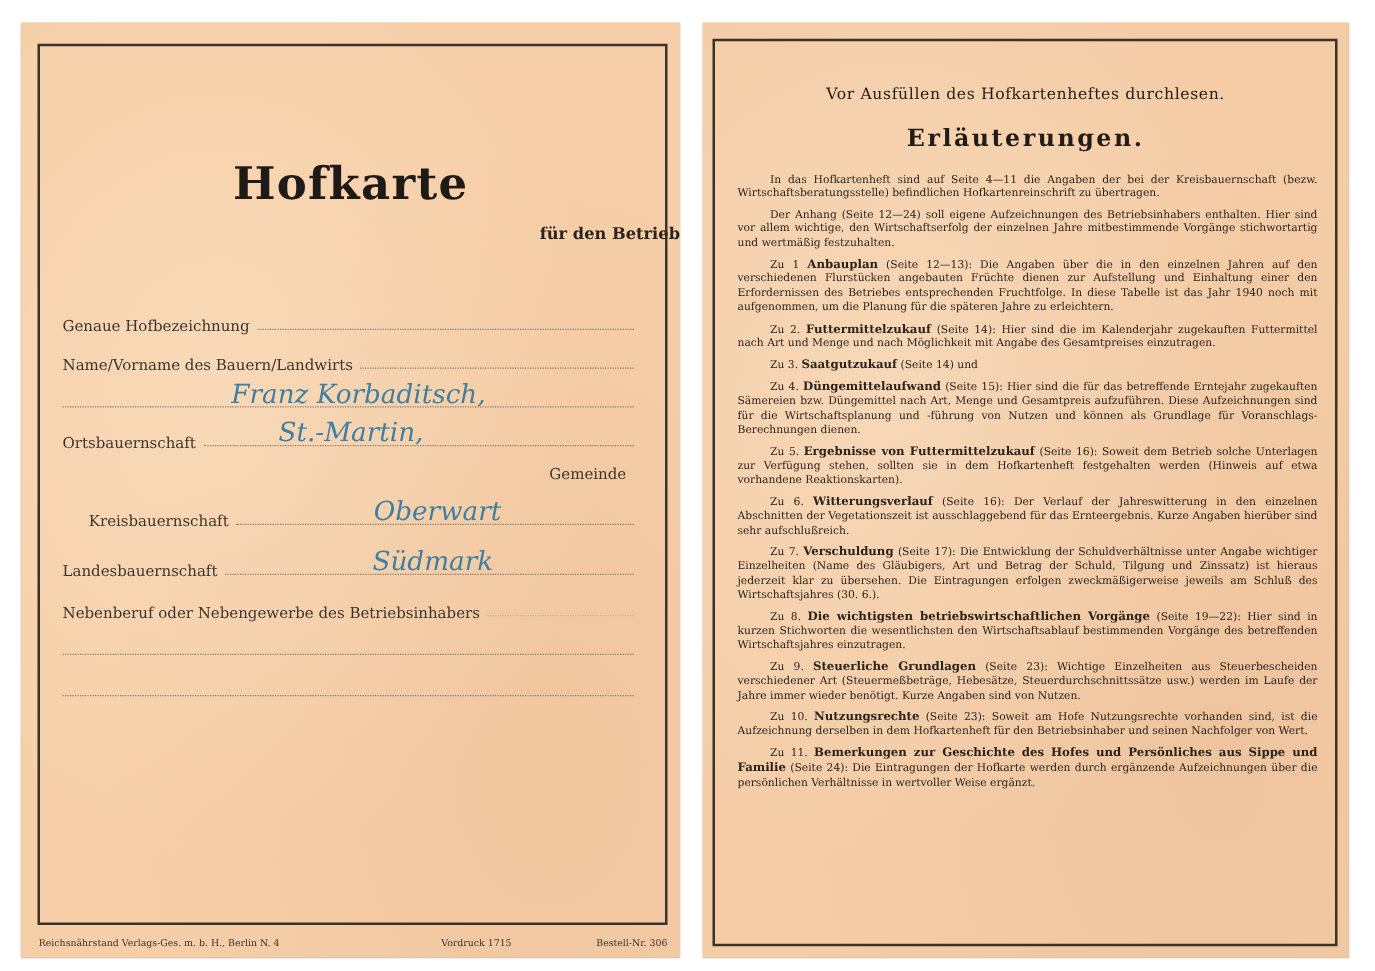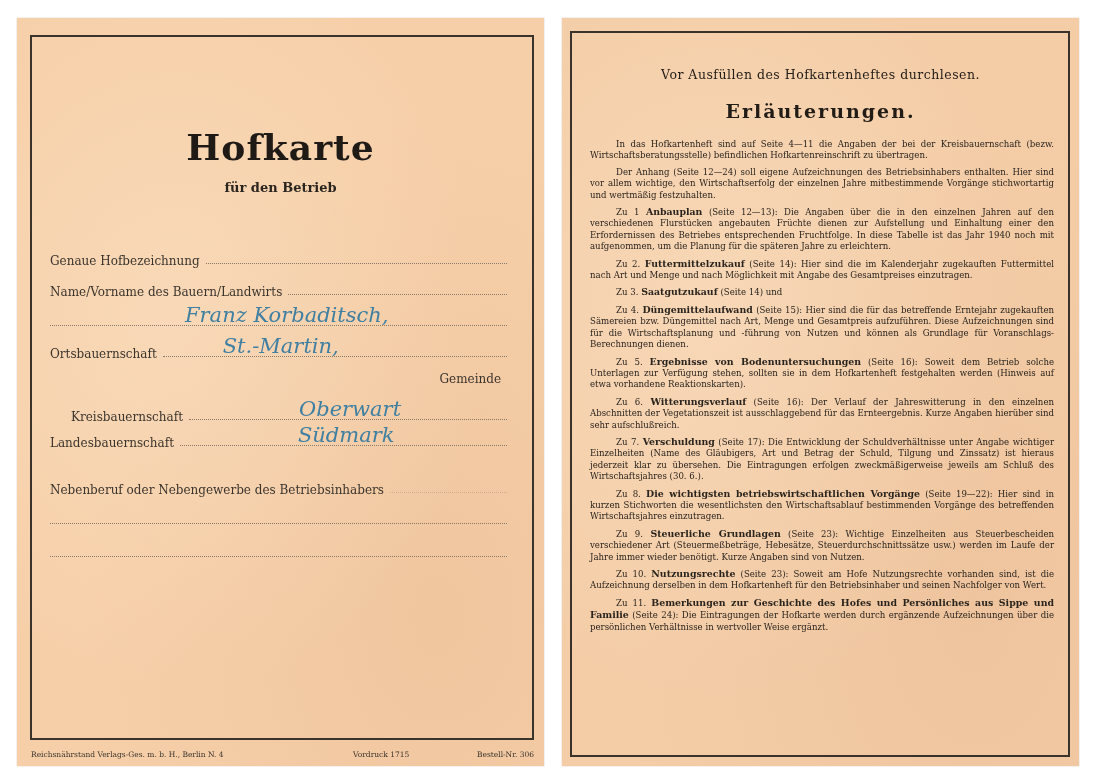--- a/index.html
+++ b/index.html
@@ -9,21 +9,21 @@
           background-image: radial-gradient(ellipse at 30% 40%, rgba(255,236,214,0.35), rgba(0,0,0,0) 60%),
                             radial-gradient(ellipse at 80% 80%, rgba(220,170,130,0.25), rgba(0,0,0,0) 60%); }
   #left-page { left:17px; top:18px; width:527px; height:748px; }
   #right-page { left:562px; top:18px; width:517px; height:748px; background-color:#f4cda7; }
   .frame { position:absolute; border:2px solid #3a332b; }
   #left-page .frame { left:13px; top:17px; right:10px; bottom:26px; }
   #right-page .frame { left:8px; top:13px; right:9px; bottom:9px; border-width:2px; }
 
   .title-main { position:absolute; left:0; right:0; top:108px; text-align:center;
                 font-family:"DejaVu Serif", serif; font-weight:bold; font-size:36px; letter-spacing:1px; color:#1f1a15; }
-  .title-sub { position:absolute; left:0; right:0; top:162px; text-align:center;
+  .title-sub { position:absolute; left:0; right:0; top:162px; text-align:right;
                font-weight:bold; font-size:13px; color:#2a241e; }
 
   .field { position:absolute; left:33px; right:37px; height:22px; display:flex; align-items:flex-end;
            font-size:12px; color:#3b342c; }
   .field .lbl { white-space:nowrap; padding-right:6px; }
   .field .dots { flex:1; border-bottom:1px dotted #8a7a6a; height:0; margin-bottom:4px; position:relative; }
   .hand { position:absolute; font-family:"DejaVu Serif", serif; font-style:italic; color:#3f7fa2;
           font-size:21px; white-space:nowrap; bottom:-2px; }
   .blank-line { position:absolute; left:33px; right:37px; border-bottom:1px dotted #8a7a6a; height:0; }
 
@@ -76,21 +76,21 @@
     </span>
   </div>
 
   <div class="field" style="top:384px;margin-left:21px;">
     <span class="lbl">Kreisbauernschaft</span>
     <span class="dots">
       <span class="hand" style="left:110px;">Oberwart</span>
     </span>
   </div>
 
-  <div class="field" style="top:410px;">
+  <div class="field" style="top:424px;">
     <span class="lbl">Landesbauernschaft</span>
     <span class="dots">
       <span class="hand" style="left:118px;">Südmark</span>
     </span>
   </div>
 
   <div class="field" style="top:457px;">
     <span class="lbl">Nebenberuf oder Nebengewerbe des Betriebsinhabers</span>
     <span class="dots" style="border-bottom-color:rgba(138,122,106,0.35);"></span>
   </div>
@@ -109,21 +109,21 @@
   <div class="r-heading r-title">Erläuterungen.</div>
   <div class="r-heading r-pre">Vor Ausfüllen des Hofkartenheftes durchlesen.</div>
 
   <div class="r-body">
     <p><span>In das Hofkartenheft sind auf Seite 4—11 die Angaben der bei der Kreisbauernschaft (bezw. Wirtschaftsberatungsstelle) befindlichen Hofkartenreinschrift zu übertragen.</span></p>
     <p><span>Der Anhang (Seite 12—24) soll eigene Aufzeichnungen des Betriebsinhabers enthalten. Hier sind vor allem wichtige, den Wirtschaftserfolg der einzelnen Jahre mitbestimmende Vorgänge stichwortartig und wertmäßig festzuhalten.</span></p>
     <p><span>Zu 1</span> <b>Anbauplan</b> <span>(Seite 12—13): Die Angaben über die in den einzelnen Jahren auf den verschiedenen Flurstücken angebauten Früchte dienen zur Aufstellung und Einhaltung einer den Erfordernissen des Betriebes entsprechenden Fruchtfolge. In diese Tabelle ist das Jahr 1940 noch mit aufgenommen, um die Planung für die späteren Jahre zu erleichtern.</span></p>
     <p><span>Zu 2.</span> <b>Futtermittelzukauf</b> <span>(Seite 14): Hier sind die im Kalenderjahr zugekauften Futtermittel nach Art und Menge und nach Möglichkeit mit Angabe des Gesamtpreises einzutragen.</span></p>
     <p><span>Zu 3.</span> <b>Saatgutzukauf</b> <span>(Seite 14) und</span></p>
     <p><span>Zu 4.</span> <b>Düngemittelaufwand</b> <span>(Seite 15): Hier sind die für das betreffende Erntejahr zugekauften Sämereien bzw. Düngemittel nach Art, Menge und Gesamtpreis aufzuführen. Diese Aufzeichnungen sind für die Wirtschaftsplanung und -führung von Nutzen und können als Grundlage für Voranschlags-Berechnungen dienen.</span></p>
-    <p><span>Zu 5.</span> <b>Ergebnisse von Bodenuntersuchungen</b> <span>(Seite 16): Soweit dem Betrieb solche Unterlagen zur Verfügung stehen, sollten sie in dem Hofkartenheft festgehalten werden (Hinweis auf etwa vorhandene Reaktionskarten).</span></p>
+    <p><span>Zu 5.</span> <b>Ergebnisse von Futtermittelzukauf</b> <span>(Seite 16): Soweit dem Betrieb solche Unterlagen zur Verfügung stehen, sollten sie in dem Hofkartenheft festgehalten werden (Hinweis auf etwa vorhandene Reaktionskarten).</span></p>
     <p><span>Zu 6.</span> <b>Witterungsverlauf</b> <span>(Seite 16): Der Verlauf der Jahreswitterung in den einzelnen Abschnitten der Vegetationszeit ist ausschlaggebend für das Ernteergebnis. Kurze Angaben hierüber sind sehr aufschlußreich.</span></p>
     <p><span>Zu 7.</span> <b>Verschuldung</b> <span>(Seite 17): Die Entwicklung der Schuldverhältnisse unter Angabe wichtiger Einzelheiten (Name des Gläubigers, Art und Betrag der Schuld, Tilgung und Zinssatz) ist hieraus jederzeit klar zu übersehen. Die Eintragungen erfolgen zweckmäßigerweise jeweils am Schluß des Wirtschaftsjahres (30. 6.).</span></p>
     <p><span>Zu 8.</span> <b>Die wichtigsten betriebswirtschaftlichen Vorgänge</b> <span>(Seite 19—22): Hier sind in kurzen Stichworten die wesentlichsten den Wirtschaftsablauf bestimmenden Vorgänge des betreffenden Wirtschaftsjahres einzutragen.</span></p>
     <p><span>Zu 9.</span> <b>Steuerliche Grundlagen</b> <span>(Seite 23): Wichtige Einzelheiten aus Steuerbescheiden verschiedener Art (Steuermeßbeträge, Hebesätze, Steuerdurchschnittssätze usw.) werden im Laufe der Jahre immer wieder benötigt. Kurze Angaben sind von Nutzen.</span></p>
     <p><span>Zu 10.</span> <b>Nutzungsrechte</b> <span>(Seite 23): Soweit am Hofe Nutzungsrechte vorhanden sind, ist die Aufzeichnung derselben in dem Hofkartenheft für den Betriebsinhaber und seinen Nachfolger von Wert.</span></p>
     <p><span>Zu 11.</span> <b>Bemerkungen zur Geschichte des Hofes und Persönliches aus Sippe und Familie</b> <span>(Seite 24): Die Eintragungen der Hofkarte werden durch ergänzende Aufzeichnungen über die persönlichen Verhältnisse in wertvoller Weise ergänzt.</span></p>
   </div>
 </div>
 
 </body></html>

